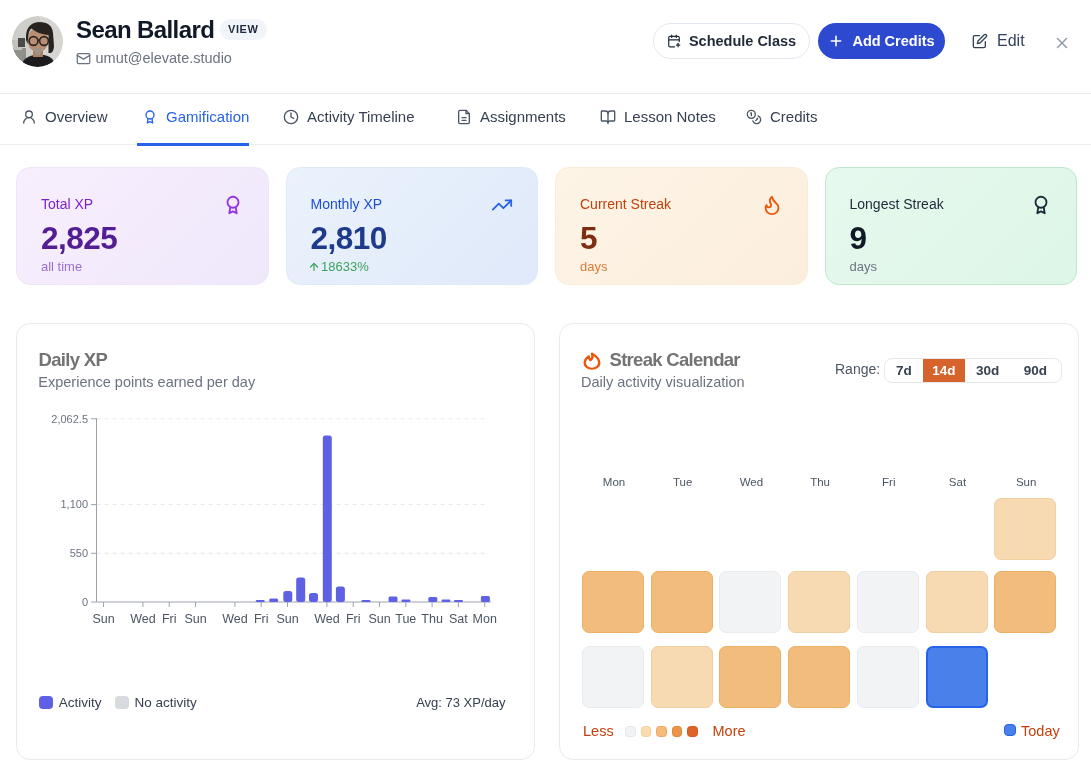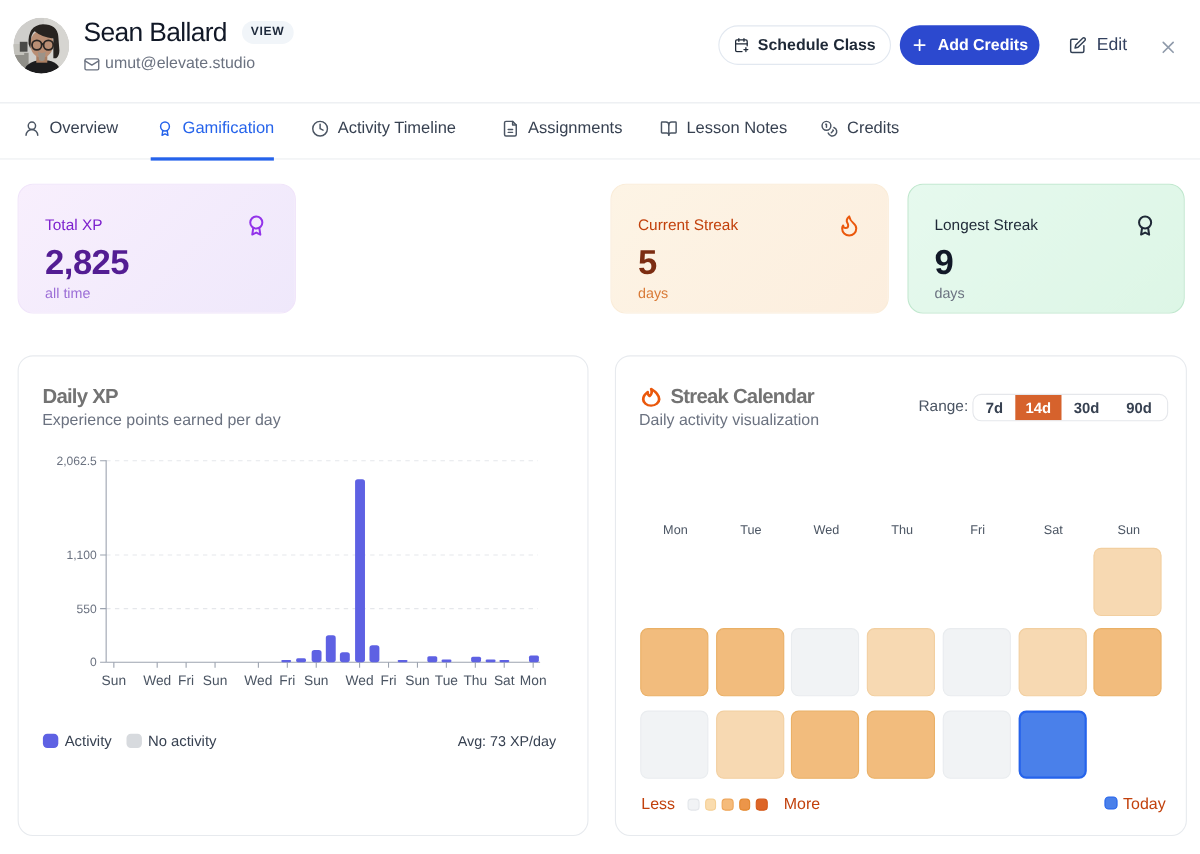--- a/index.html
+++ b/index.html
@@ -2,21 +2,21 @@
 <html><head>
 <meta charset="utf-8">
 <style>
 * { margin:0; padding:0; box-sizing:border-box; }
 html,body { width:1091px; height:776px; background:#fff; font-family:"Liberation Sans", sans-serif; }
 .page { position:relative; width:1091px; height:776px; overflow:hidden; }
 .abs { position:absolute; }
 
 
 .avatar { left:12px; top:16px; width:51px; height:51px; border-radius:50%; overflow:hidden; }
-.name { left:76px; top:15.5px; font-size:24px; font-weight:normal; color:#111827; letter-spacing:-0.6px; }
+.name { left:76px; top:15.5px; font-size:24px; font-weight:bold; color:#111827; letter-spacing:-0.6px; }
 .view { left:220px; top:18.5px; height:21.5px; padding:0 8px; background:#f1f5f9; border-radius:11px; font-size:11px; font-weight:bold; color:#1e293b; letter-spacing:0.6px; display:flex; align-items:center; }
 .email { left:75.5px; top:50px; font-size:14.5px; color:#6b7280; display:flex; align-items:center; gap:5px; }
 .btn { display:flex; align-items:center; justify-content:center; gap:8px; height:36px; border-radius:18px; font-size:14.5px; font-weight:bold; }
 .btn-schedule { left:653px; top:23px; width:157px; background:#fff; border:1px solid #e2e8f0; color:#1f2937; }
 .btn-add { left:818px; top:23px; width:127px; background:#2c49cf; color:#fff; }
 .edit { left:972px; top:32px; display:flex; align-items:center; gap:9px; font-size:16px; color:#33415f; }
 .closex { left:1052.5px; top:33.5px; }
 
 
 .topline { left:0; top:92.5px; width:1091px; height:1.2px; background:#e7eaee; }
@@ -42,21 +42,21 @@
 .card4 .t { color:#1f2937; } .card4 .n { color:#111827; } .card4 .s { color:#6b7280; }
 
 
 .panel { top:322.5px; height:437.5px; background:#fff; border:1px solid #e7eaee; border-radius:14px; }
 .panel-l { left:16px; width:518.5px; }
 .panel-r { left:559px; width:520px; }
 .ptitle { position:absolute; font-size:18.5px; font-weight:bold; color:#737373; letter-spacing:-0.7px; }
 .psub { position:absolute; font-size:14.5px; color:#6b7280; }
 
 
-.leg { position:absolute; display:flex; align-items:center; gap:6px; font-size:13.5px; color:#374151; }
+.leg { position:absolute; display:flex; align-items:center; gap:6px; font-size:13.5px; color:#374151;margin-top:29px; }
 .sq { width:14px; height:13px; border-radius:4px; }
 
 
 .range-label { position:absolute; left:275px; top:37.5px; font-size:14px; color:#4b5563; }
 .range { position:absolute; left:324.2px; top:34.3px; width:177.5px; height:24.8px; background:#fff; border:1px solid #e5e7eb; border-radius:8px; display:flex; overflow:hidden; }
 .range div { display:flex; align-items:center; justify-content:center; font-size:13.5px; font-weight:bold; color:#374151; }
 .range .sel { background:#d6622c; color:#fff; }
 
 
 .dh { position:absolute; top:152px; width:62px; text-align:center; font-size:11.5px; color:#4b5563; }
@@ -193,20 +193,32 @@
 
   <div class="abs card card1">
     <div class="t">Total XP</div>
     <div class="n">2,825</div>
     <div class="s">all time</div>
     <svg class="ic" width="22" height="22" viewBox="0 0 24 24" fill="none" stroke="#9333ea" stroke-width="2" stroke-linecap="round" stroke-linejoin="round">
         <circle cx="12" cy="9" r="6"></circle>
         <path d="M9 14.5 8 21l4-2 4 2-1-6.5"></path>
       </svg>
   </div>
+  <div class="abs card card2">
+    <div class="t">Monthly XP</div>
+    <div class="n">2,810</div>
+    <div class="s" style="display:flex;align-items:center;gap:1px;left:21.5px;"><svg width="12" height="12" viewBox="0 0 24 24" fill="none" stroke="#3da35c" stroke-width="2.4" stroke-linecap="round" stroke-linejoin="round">
+          <path d="M12 19V5"></path>
+          <path d="m5 12 7-7 7 7"></path>
+        </svg>18633%</div>
+    <svg class="ic" width="22" height="22" viewBox="0 0 24 24" fill="none" stroke="#2563eb" stroke-width="2" stroke-linecap="round" stroke-linejoin="round">
+        <path d="m22 7-8.5 8.5-5-5L2 17"></path>
+        <path d="M16 7h6v6"></path>
+      </svg>
+  </div>
   <div class="abs card card3">
     <div class="t">Current Streak</div>
     <div class="n">5</div>
     <div class="s">days</div>
     <svg class="ic" width="22" height="22" viewBox="0 0 24 24" fill="none" stroke="#ea580c" stroke-width="2" stroke-linecap="round" stroke-linejoin="round">
         <path d="M8.5 14.5A2.5 2.5 0 0 0 11 12c0-1.38-.5-2-1-3-1.072-2.143-.224-4.054 2-6 .5 2.5 2 4.9 4 6.5 2 1.6 3 3.5 3 5.5a7 7 0 1 1-14 0c0-1.153.433-2.294 1-3a2.5 2.5 0 0 0 2.5 2.5z"></path>
       </svg>
   </div>
   <div class="abs card card4">
     <div class="t">Longest Streak</div>

